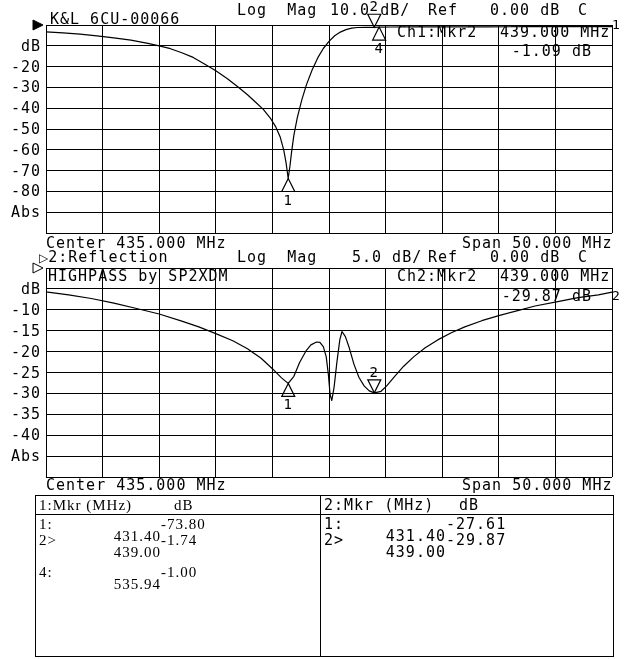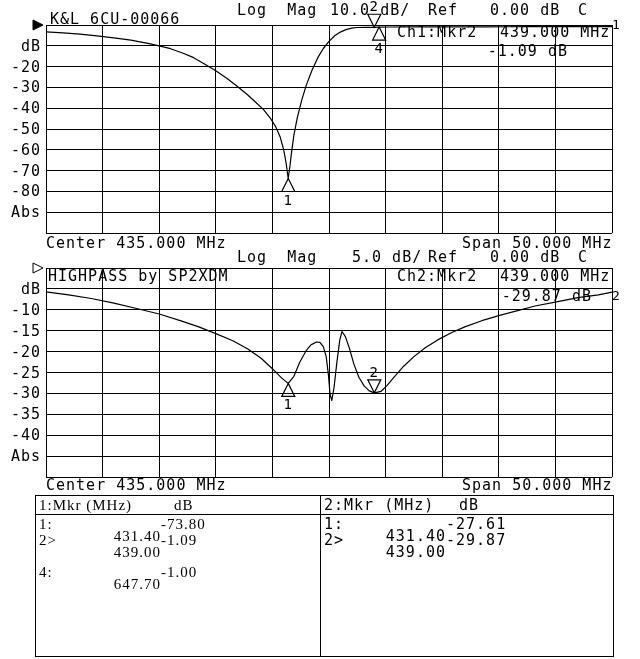--- a/index.html
+++ b/index.html
@@ -110,26 +110,27 @@
 
   <span class="t" style="left:237px;top:3px;">Log  Mag</span>
   <span class="t" style="left:330px;top:3px;">10.0 dB/</span>
   <span class="t" style="left:428px;top:3px;">Ref</span>
   <span class="t" style="left:490px;top:3px;">0.00 dB</span>
   <span class="t" style="left:578px;top:3px;">C</span>
 
   <span class="t" style="left:50px;top:12px;">K&amp;L 6CU-00066</span>
   <span class="t" style="left:397px;top:25px;">Ch1:Mkr2</span>
   <span class="t" style="left:500px;top:25px;">439.000 MHz</span>
-  <span class="t readout-val" style="left:468px;top:44px;">-1.09 dB</span>
+  <span class="t readout-val" style="left:492px;top:44px;">-1.09 dB</span>
   <span class="t" style="left:612px;top:18px;font-size:13px;">1</span>
 
   <span class="t" style="left:46px;top:236px;">Center 435.000 MHz</span>
   <span class="t" style="left:462px;top:236px;">Span 50.000 MHz</span>
 
+  <span class="t" style="left:39px;top:250px;"><span class="ptr">▷</span><span>2:Reflection</span></span>
   <span class="t" style="left:237px;top:250px;">Log  Mag</span>
   <span class="t" style="left:340px;top:250px;margin-left:12px;">5.0 dB/</span>
   <span class="t" style="left:428px;top:250px;">Ref</span>
   <span class="t" style="left:490px;top:250px;">0.00 dB</span>
   <span class="t" style="left:578px;top:250px;">C</span>
 
   <span class="t" style="left:48px;top:269px;">HIGHPASS by SP2XDM</span>
   <span class="t" style="left:397px;top:269px;">Ch2:Mkr2</span>
   <span class="t" style="left:500px;top:269px;">439.000 MHz</span>
   <span class="t readout-val" style="left:492px;top:289px;">-29.87 dB</span>
@@ -147,30 +148,30 @@
       </div>
       <div class="rows">
           <div class="mrow">
             <span class="mid">1:</span>
             <span class="mfreq">431.40</span>
             <span class="mval">-73.80</span>
           </div>
           <div class="mrow">
             <span class="mid">2&gt;</span>
             <span class="mfreq">439.00</span>
-            <span class="mval">-1.09</span>
+            <span class="mval">-1.74</span>
           </div>
           <div class="mrow">
             <span class="mid"></span>
             <span class="mfreq"></span>
             <span class="mval"></span>
           </div>
           <div class="mrow">
             <span class="mid">4:</span>
-            <span class="mfreq">647.70</span>
+            <span class="mfreq">535.94</span>
             <span class="mval">-1.00</span>
           </div>
         </div>
     </div>
     <div class="panel p2">
       <div class="hdr">
         <span class="htitle">2:Mkr (MHz)</span>
         <span class="unit">dB</span>
       </div>
       <div class="rows">

